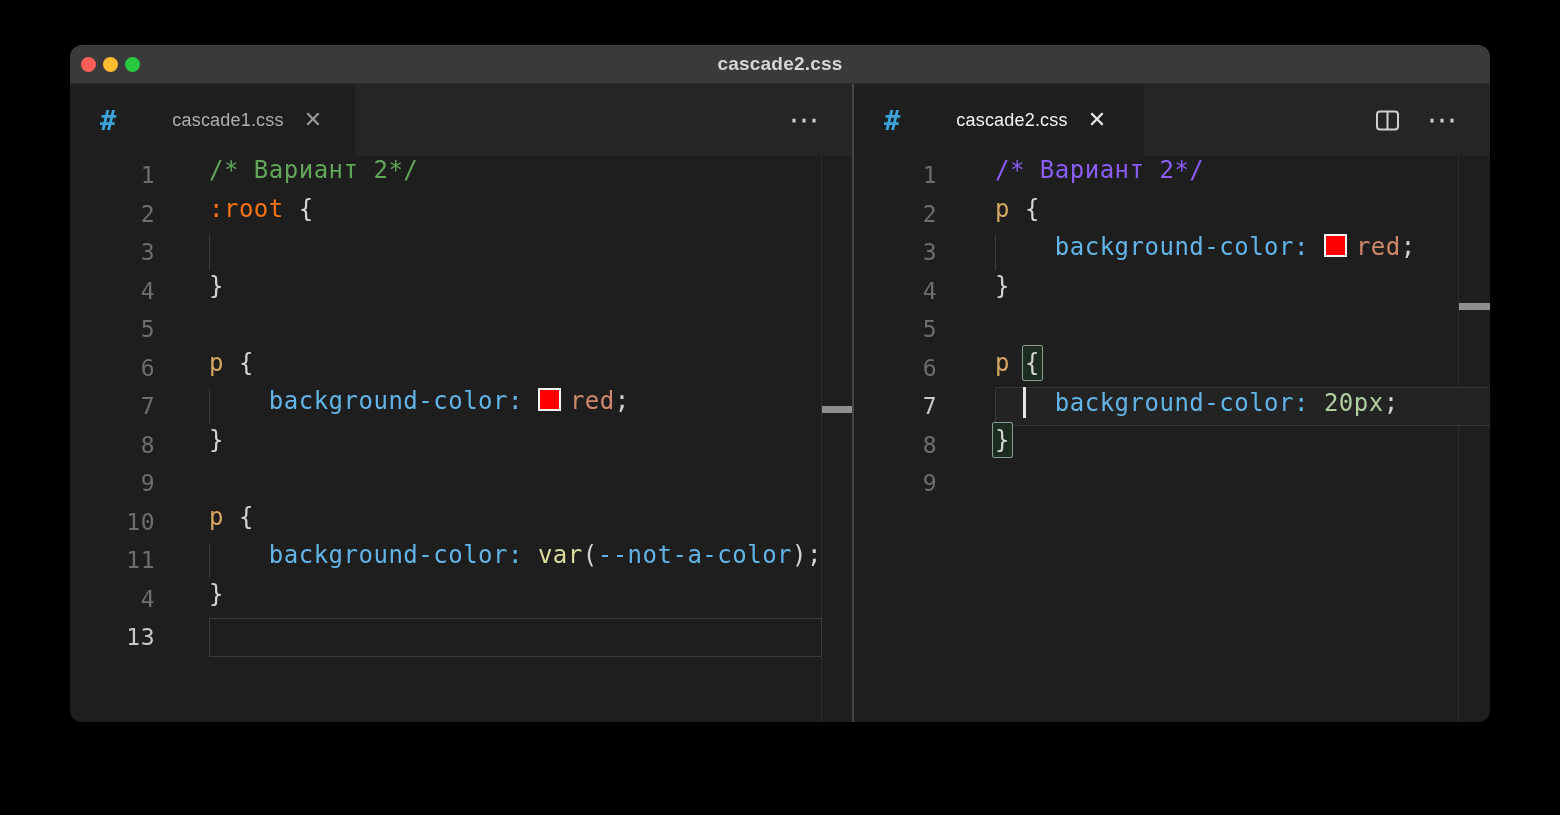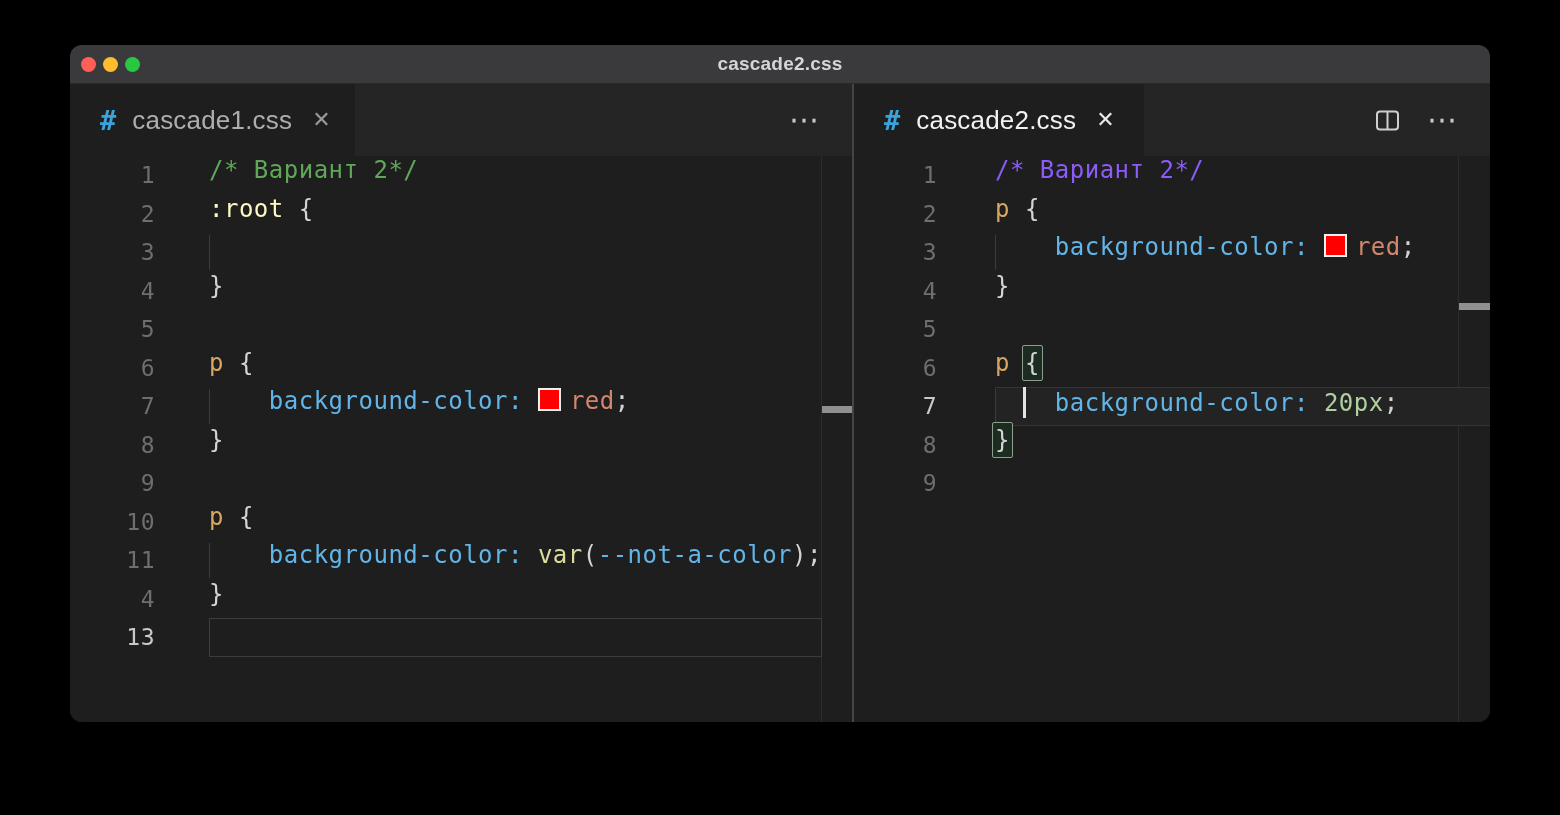--- a/index.html
+++ b/index.html
@@ -17,21 +17,21 @@
   .main{display:flex;flex-direction:row;height:639px;}
   .group{display:flex;flex-direction:column;position:relative;}
   .group.left{width:782px;}
   .sash{width:2px;background:#454545;}
   .group.right{width:636px;}
   .tabstrip{height:72px;background:#252526;display:flex;align-items:stretch;}
   .tab{height:72px;display:flex;align-items:center;background:#1e1e1e;padding:0 24px 0 30px;gap:16px;box-sizing:border-box;}
   .group.left .tab{width:285px;}
   .group.right .tab{width:290px;}
   .hash{color:#3ba3da;font-weight:700;font-size:27px;font-family:"DejaVu Sans Mono", monospace;}
-  .tablabel{font-size:26px;letter-spacing:.2px;white-space:nowrap;}
+  .tablabel{font-size:18px;letter-spacing:.2px;white-space:nowrap;margin-left:40px;}
   .group.left .tablabel{color:#aeaeae;font-weight:400;}
   .group.right .tablabel{color:#f2f2f2;font-weight:500;}
   .tabclose{font-size:22px;margin-left:4px;cursor:pointer;}
   .group.left .tabclose{color:#9a9a9a;}
   .group.right .tabclose{color:#e8e8e8;}
   .stripfill{flex:1;}
   .actions{display:flex;align-items:center;gap:26px;padding-right:30px;}
   .more{color:#c8c8c8;font-size:30px;letter-spacing:3px;line-height:0;cursor:pointer;}
   .spliticon{width:27px;height:27px;display:block;cursor:pointer;}
   
@@ -88,21 +88,21 @@
       </div>
       <div class="editor" id="editor0">
         <div class="ovline" style="right:30px"></div>
         <div class="ovmark" style="right:0;width:30px;top:250px"></div>
       <div class="row">
             <div class="gutter">1</div>
             <pre class="code"><span class="toks"><span style="color: rgb(97, 166, 89);">/* Вариант 2*/</span></span></pre>
           </div>
           <div class="row">
             <div class="gutter">2</div>
-            <pre class="code"><span class="toks"><span style="color: #fef9c3;">:root</span><span style="color: rgb(212, 212, 212);"> {</span></span></pre>
+            <pre class="code"><span class="toks"><span style="color: #f97316;">:root</span><span style="color: rgb(212, 212, 212);"> {</span></span></pre>
           </div>
           <div class="row">
             <div class="gutter">3</div>
             <pre class="code"><span class="guide"></span></pre>
           </div>
           <div class="row">
             <div class="gutter">4</div>
             <pre class="code"><span class="toks"><span style="color: rgb(212, 212, 212);">}</span></span></pre>
           </div>
           <div class="row">

